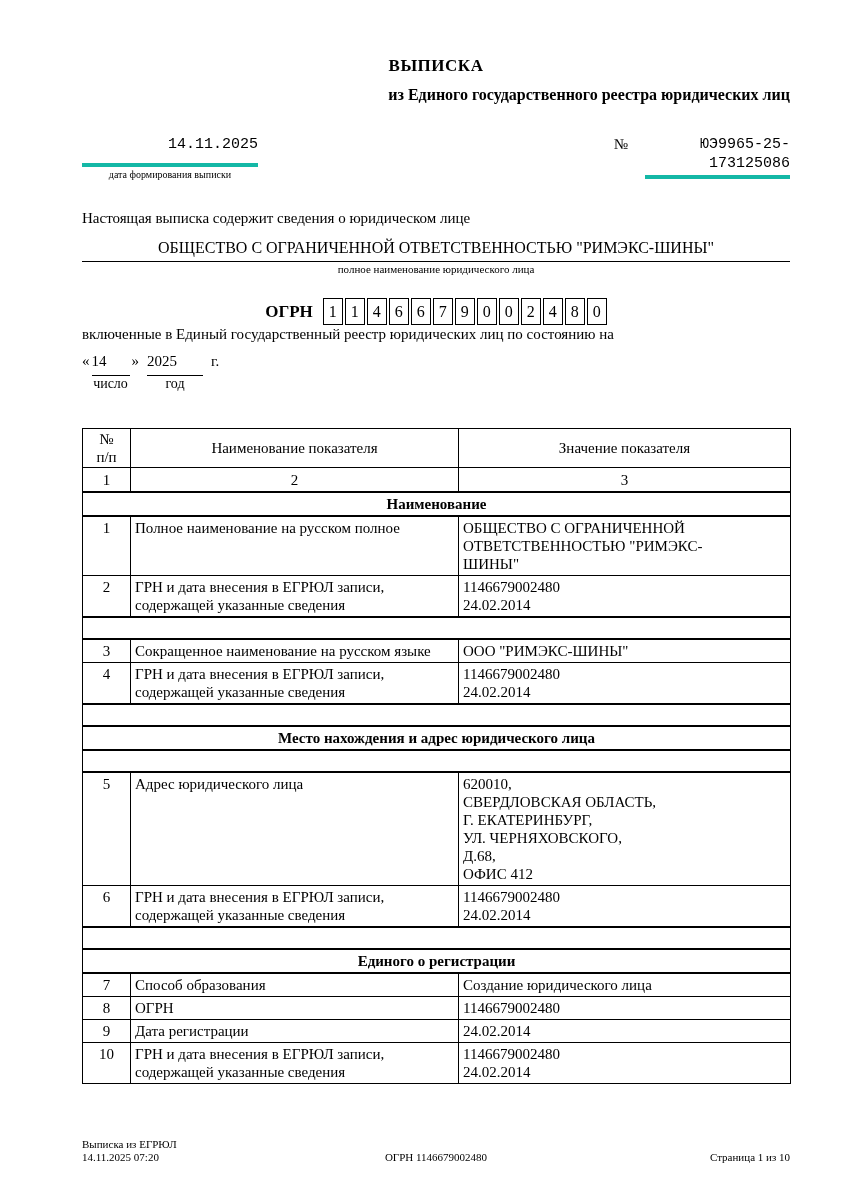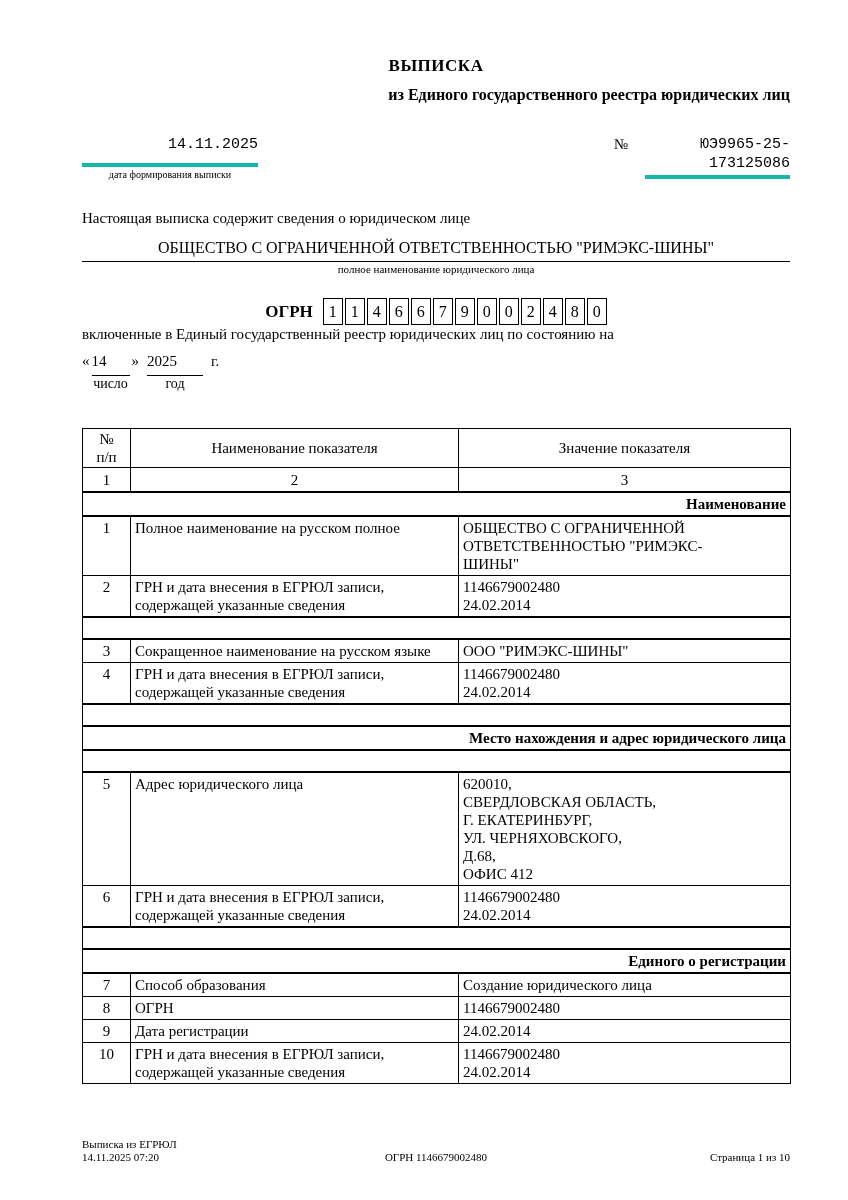--- a/index.html
+++ b/index.html
@@ -50,21 +50,21 @@
   .ufield .ucaption { text-align:center; font-size:14px; line-height:12px; padding-top:2px; }
   .day-field { width:38px; margin:0 2px; }
   .month-field { width:138px; margin-left:8px; }
   .year-field { width:56px; margin-left:8px; }
   .g-suffix { line-height:20px; margin-left:8px; }
 
   
   table.register { margin-top:38px; width:708px; border-collapse:collapse; table-layout:fixed; }
   table.register td { border:1px solid #000; padding:1px 4px; vertical-align:top; line-height:18px; word-wrap:break-word; }
   tr.th-row td, tr.colnum-row td { text-align:center; height:21px; vertical-align:middle; padding:1px 10px;margin-left:24px; }
-  tr.section-row td { font-weight:bold; text-align:right; height:20px; vertical-align:middle;
+  tr.section-row td { font-weight:bold; text-align:center; height:20px; vertical-align:middle;
                       border-top-width:2px; border-bottom-width:2px; }
   tr.spacer-row td { height:18px; border-top-width:2px; border-bottom-width:2px; }
   td.cell-num { text-align:center; }
   tr.data-row td { padding-top:2px; padding-bottom:2px; }
 
   
   .footer { position:absolute; left:82px; right:58px; bottom:36px;
             display:grid; grid-template-columns:1fr auto 1fr; align-items:end;
             font-size:11px; line-height:13px; }
   .footer .f-left { justify-self:start; }

